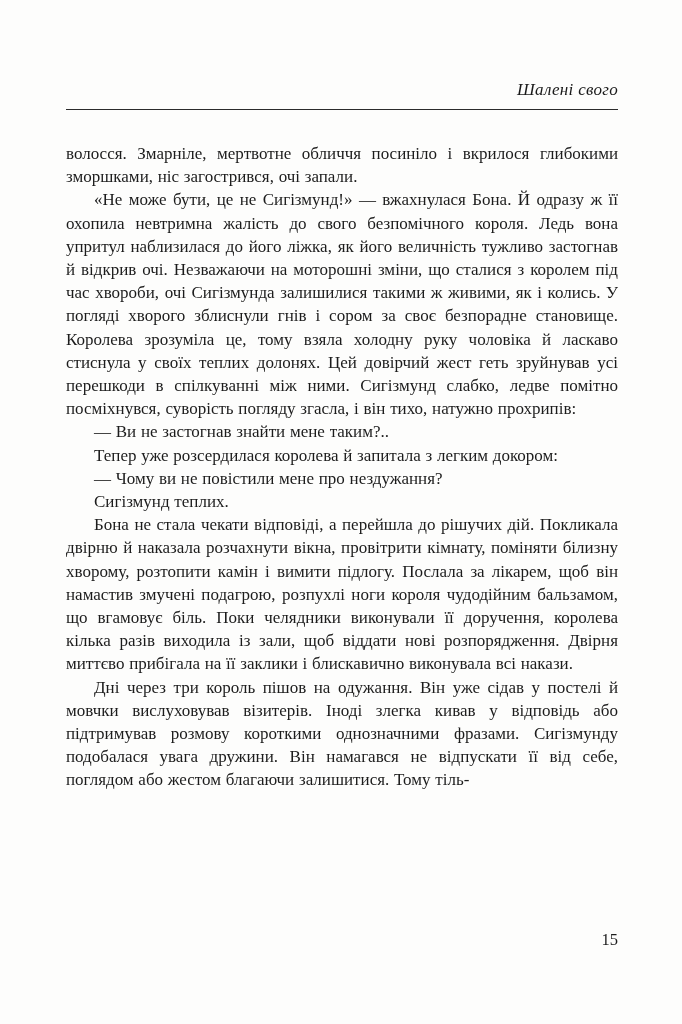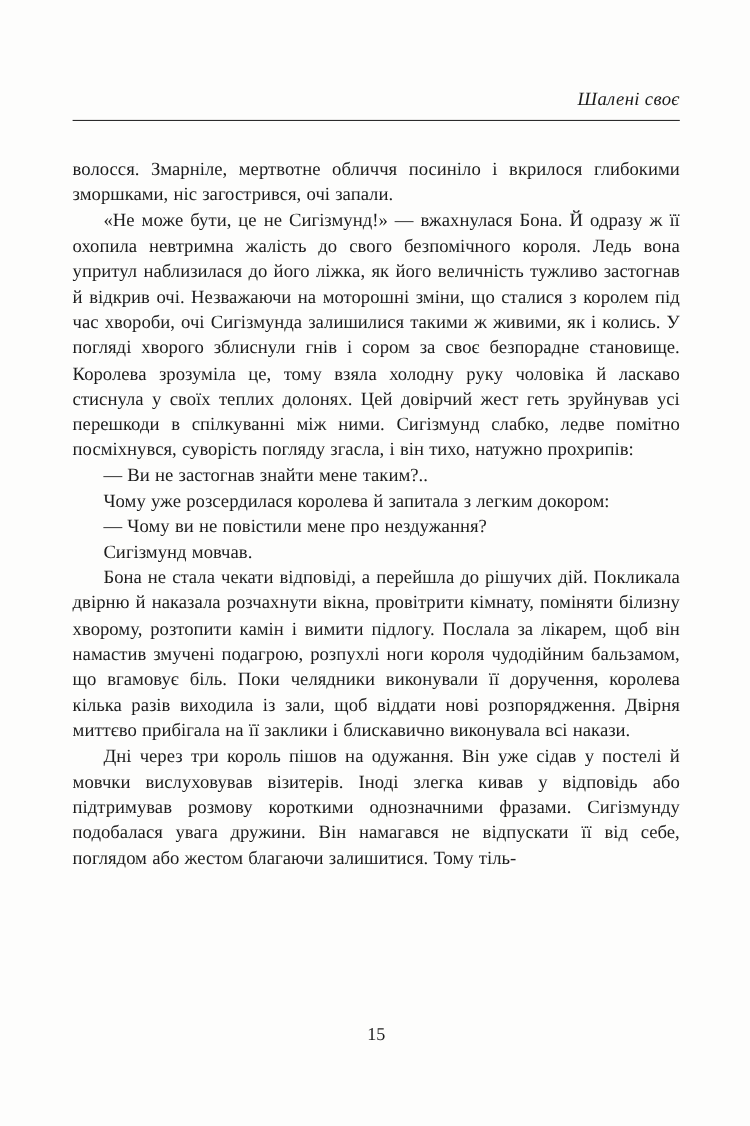--- a/index.html
+++ b/index.html
@@ -39,39 +39,39 @@
     word-spacing: 0.5px;
   }
   .para.indent {
     text-indent: 28px;
   }
   .page-footer {
     position: absolute;
     left: 66px;
     right: 64px;
     bottom: 74px;
-    text-align: center;
+    text-align: right;
     font-size: 16.5px;
     color: #1c1c1c;
   }
 </style>
 </head>
 <body>
 
 <div class="scan-page">
 
-  <div class="running-head">Шалені своє</div>
+  <div class="running-head">Шалені свого</div>
 
   <main class="page-body">
       <p class="para">волосся. Змарніле, мертвотне обличчя посиніло і вкрилося глибокими зморшками, ніс загострився, очі запали.</p>
       <p class="para indent">«Не може бути, це не Сигізмунд!» — вжахнулася Бона. Й одразу ж її охопила невтримна жалість до свого безпомічного короля. Ледь вона упритул наблизилася до його ліжка, як його величність тужливо застогнав й відкрив очі. Незважаючи на моторошні зміни, що сталися з королем під час хвороби, очі Сигізмунда залишилися такими ж живими, як і колись. У погляді хворого зблиснули гнів і сором за своє безпорадне становище. Королева зрозуміла це, тому взяла холодну руку чоловіка й ласкаво стиснула у своїх теплих долонях. Цей довірчий жест геть зруйнував усі перешкоди в спілкуванні між ними. Сигізмунд слабко, ледве помітно посміхнувся, суворість погляду згасла, і він тихо, натужно прохрипів:</p>
       <p class="para indent">— Ви не застогнав знайти мене таким?..</p>
-      <p class="para indent">Чому уже розсердилася королева й запитала з легким докором:</p>
+      <p class="para indent">Тепер уже розсердилася королева й запитала з легким докором:</p>
       <p class="para indent">— Чому ви не повістили мене про нездужання?</p>
-      <p class="para indent">Сигізмунд мовчав.</p>
+      <p class="para indent">Сигізмунд теплих.</p>
       <p class="para indent">Бона не стала чекати відповіді, а перейшла до рішучих дій. Покликала двірню й наказала розчахнути вікна, провітрити кімнату, поміняти білизну хворому, розтопити камін і вимити підлогу. Послала за лікарем, щоб він намастив змучені подагрою, розпухлі ноги короля чудодійним бальзамом, що вгамовує біль. Поки челядники виконували її доручення, королева кілька разів виходила із зали, щоб віддати нові розпорядження. Двірня миттєво прибігала на її заклики і блискавично виконувала всі накази.</p>
       <p class="para indent">Дні через три король пішов на одужання. Він уже сідав у постелі й мовчки вислуховував візитерів. Іноді злегка кивав у відповідь або підтримував розмову короткими однозначними фразами. Сигізмунду подобалася увага дружини. Він намагався не відпускати її від себе, поглядом або жестом благаючи залишитися. Тому тіль-</p>
     </main>
 
   <footer class="page-footer">
     <span>15</span>
   </footer>
 
 </div>
 

